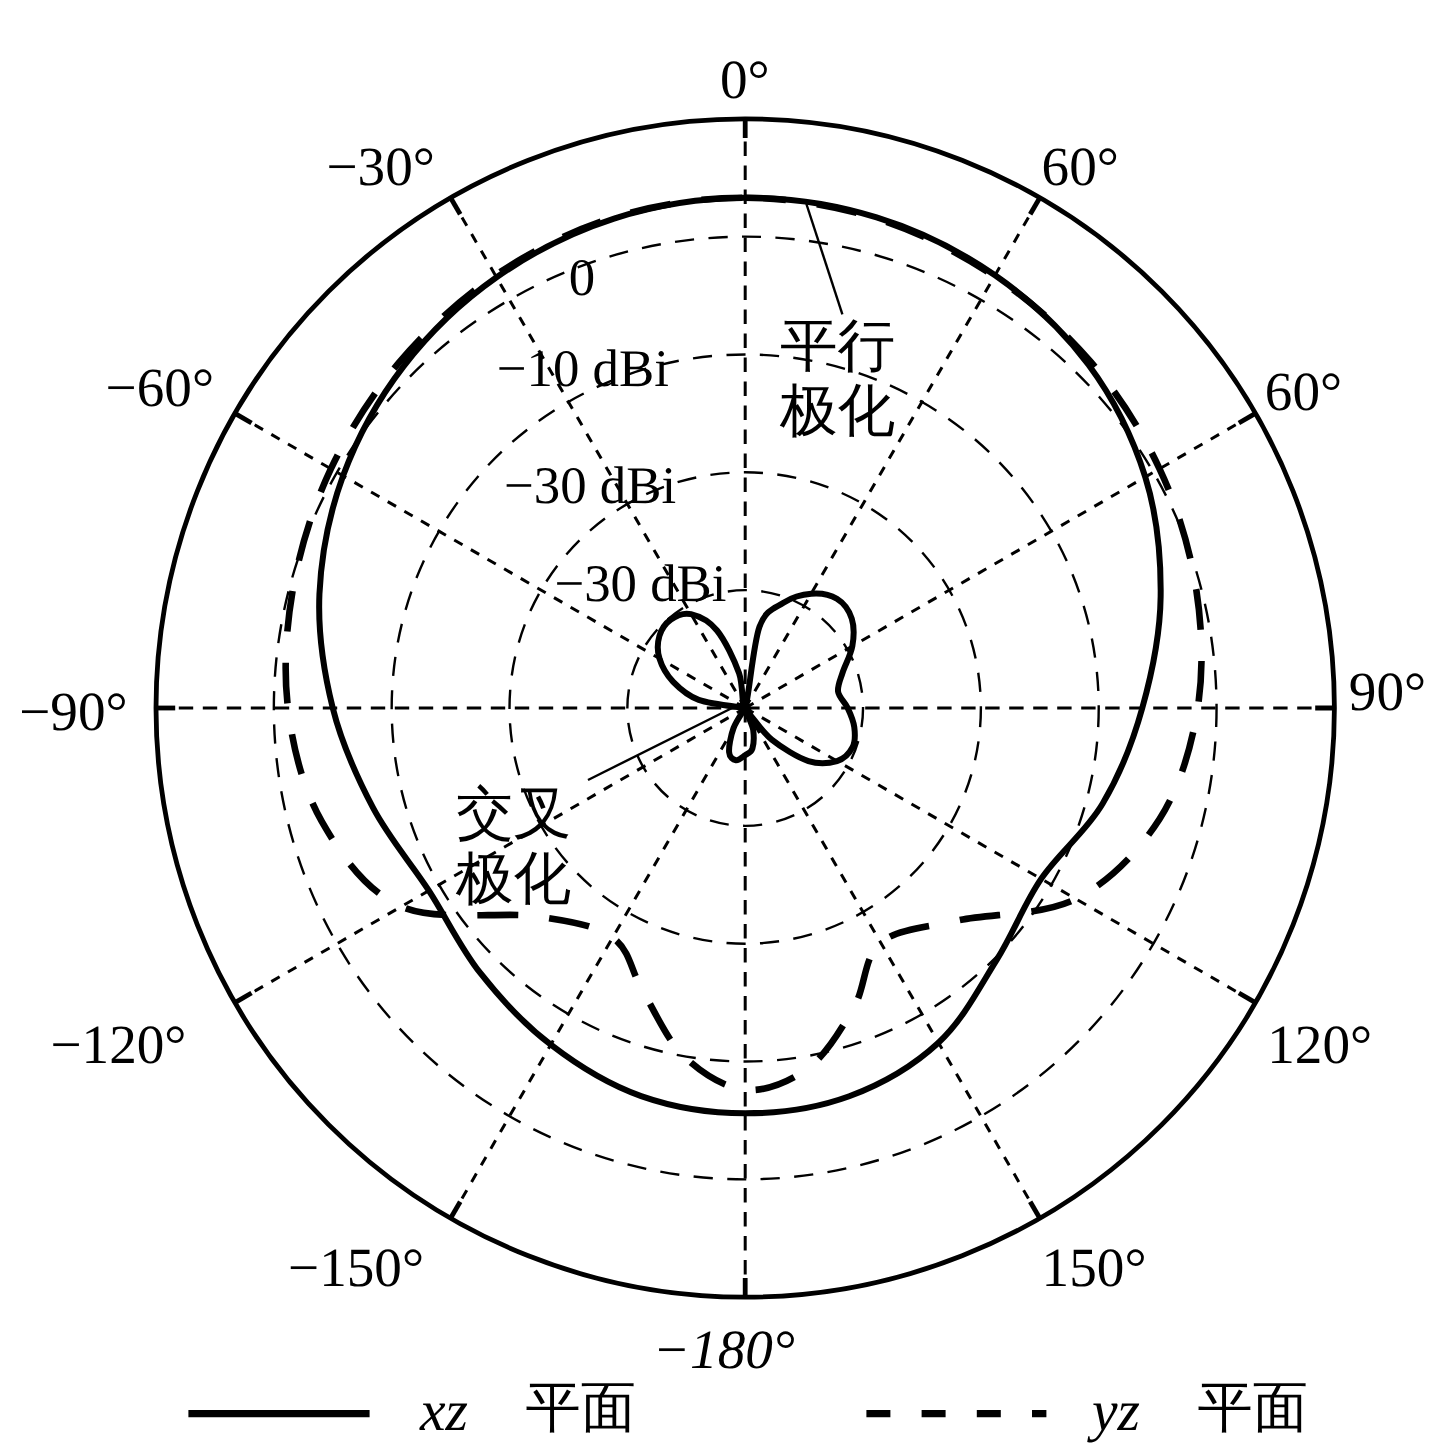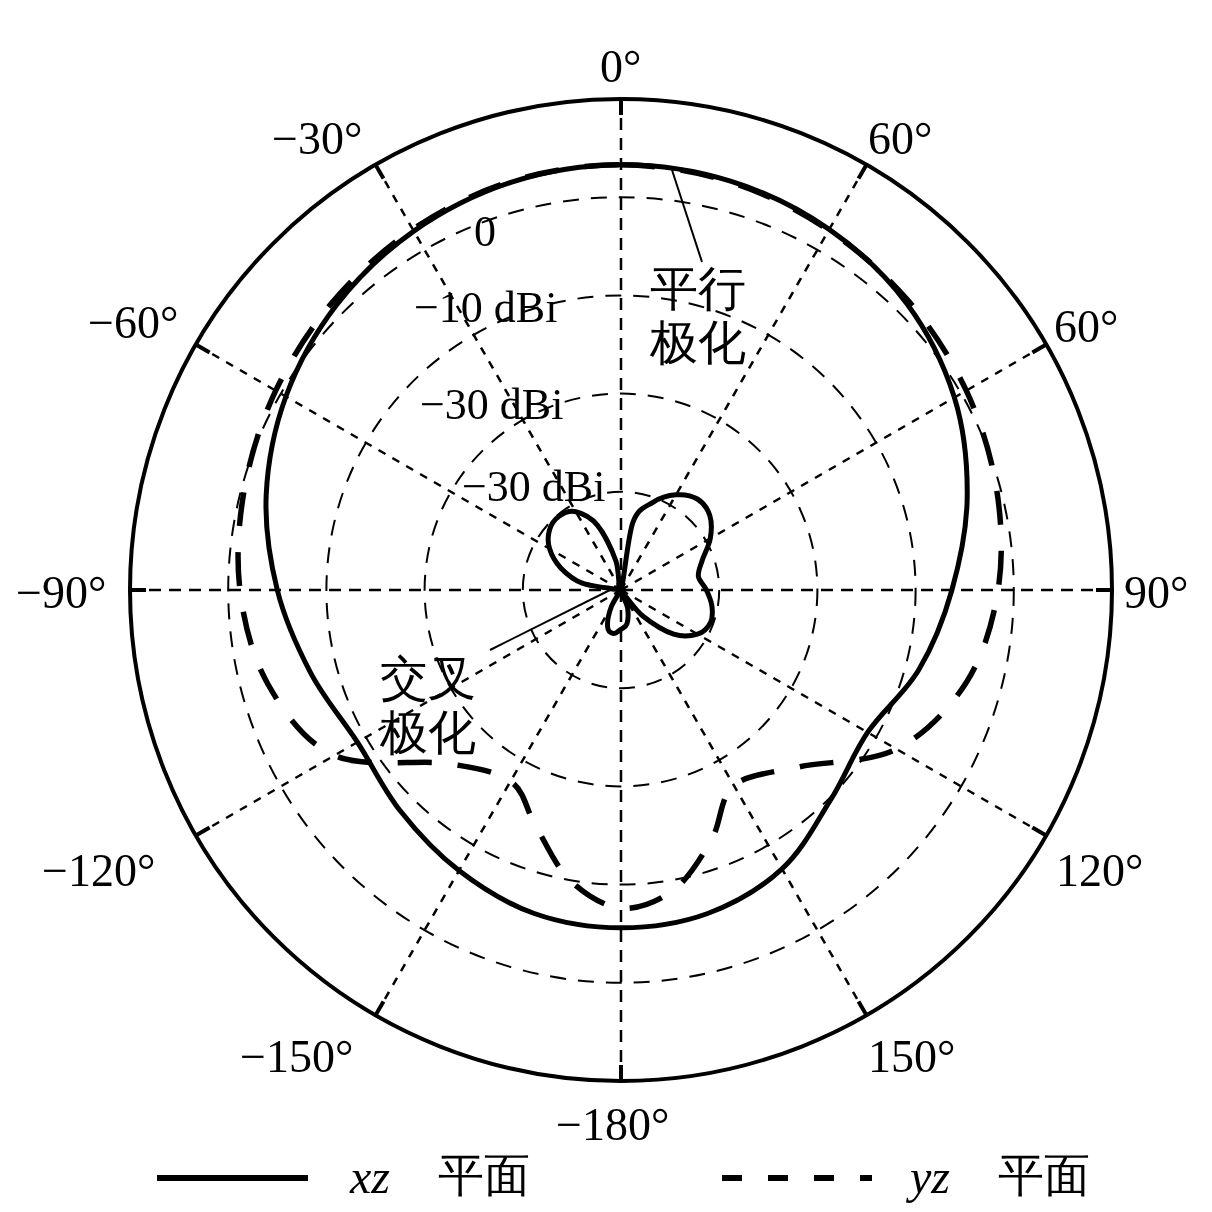--- a/index.html
+++ b/index.html
@@ -2,21 +2,21 @@
 <html><head>
 <meta charset="utf-8">
 <style>
   html, body { margin: 0; padding: 0; background: #ffffff; }
   body { width: 1212px; height: 1212px; position: relative; overflow: hidden;
          font-family: "Liberation Serif", "DejaVu Serif", serif; color: #000; }
   #plot { position: absolute; left: 0; top: 0; width: 1212px; height: 1212px; }
   .lbl { position: absolute; font-size: 46px; line-height: 1; white-space: nowrap; }
   .rlbl { position: absolute; font-size: 44px; line-height: 1; white-space: nowrap; }
   .ann { position: absolute; font-size: 48px; line-height: 1.12; font-family: "DejaVu Sans", sans-serif; }
-  .legend { position: absolute; top: 1148px; height: 56px; display: flex; align-items: center; font-size: 48px; }
+  .legend { position: absolute; top: 1148px; height: 56px; display: flex; align-items: flex-end; font-size: 48px; }
   .legend .it { font-style: italic; margin-right: 10px; }
   .legend .cn { font-family: "DejaVu Sans", sans-serif; font-size: 46px; margin-left: 38px; }
 </style>
 </head>
 <body>
 
 <svg id="plot" width="1212" height="1212" viewBox="0 0 1212 1212">
   <g id="grid">
       <circle cx="621" cy="590" r="491" fill="none" stroke="#000" stroke-width="4"></circle>
       <circle cx="621" cy="590" r="392.8" fill="none" stroke="#000" stroke-width="2" stroke-dasharray="16,12"></circle>
@@ -59,24 +59,24 @@
   </g>
   <g>
     <line x1="157" y1="1178" x2="308" y2="1178" stroke="#000" stroke-width="6"></line>
     <line x1="722" y1="1178" x2="872" y2="1178" stroke="#000" stroke-width="6" stroke-dasharray="20,26"></line>
   </g>
 </svg>
 
 <div class="lbl" style="left:600px;top:44px;">0°</div>
 <div class="lbl" style="left:868px;top:116px;">60°</div>
 <div class="lbl" style="left:1054px;top:304px;">60°</div>
-<div class="lbl" style="left:1124px;top:570px;">90°</div>
+<div class="lbl" style="left:1124px;top:554px;">90°</div>
 <div class="lbl" style="left:1056px;top:848px;">120°</div>
 <div class="lbl" style="left:868px;top:1034px;">150°</div>
-<div class="lbl" style="left:556px;top:1102px;">−180°</div>
+<div class="lbl" style="left:544px;top:1102px;font-style:italic;">−180°</div>
 <div class="lbl" style="left:240px;top:1034px;text-align:right;">−150°</div>
 <div class="lbl" style="left:42px;top:848px;">−120°</div>
 <div class="lbl" style="left:0px;top:570px;padding-left:16px;">−90°</div>
 <div class="lbl" style="left:88px;top:300px;">−60°</div>
 <div class="lbl" style="left:272px;top:116px;">−30°</div>
 
 <div class="rlbl" style="left:474px;top:210px;">0</div>
 <div class="rlbl" style="left:414px;top:286px;">−10 dBi</div>
 <div class="rlbl" style="left:420px;top:383px;">−30 dBi</div>
 <div class="rlbl" style="left:462px;top:465px;">−30 dBi</div>

